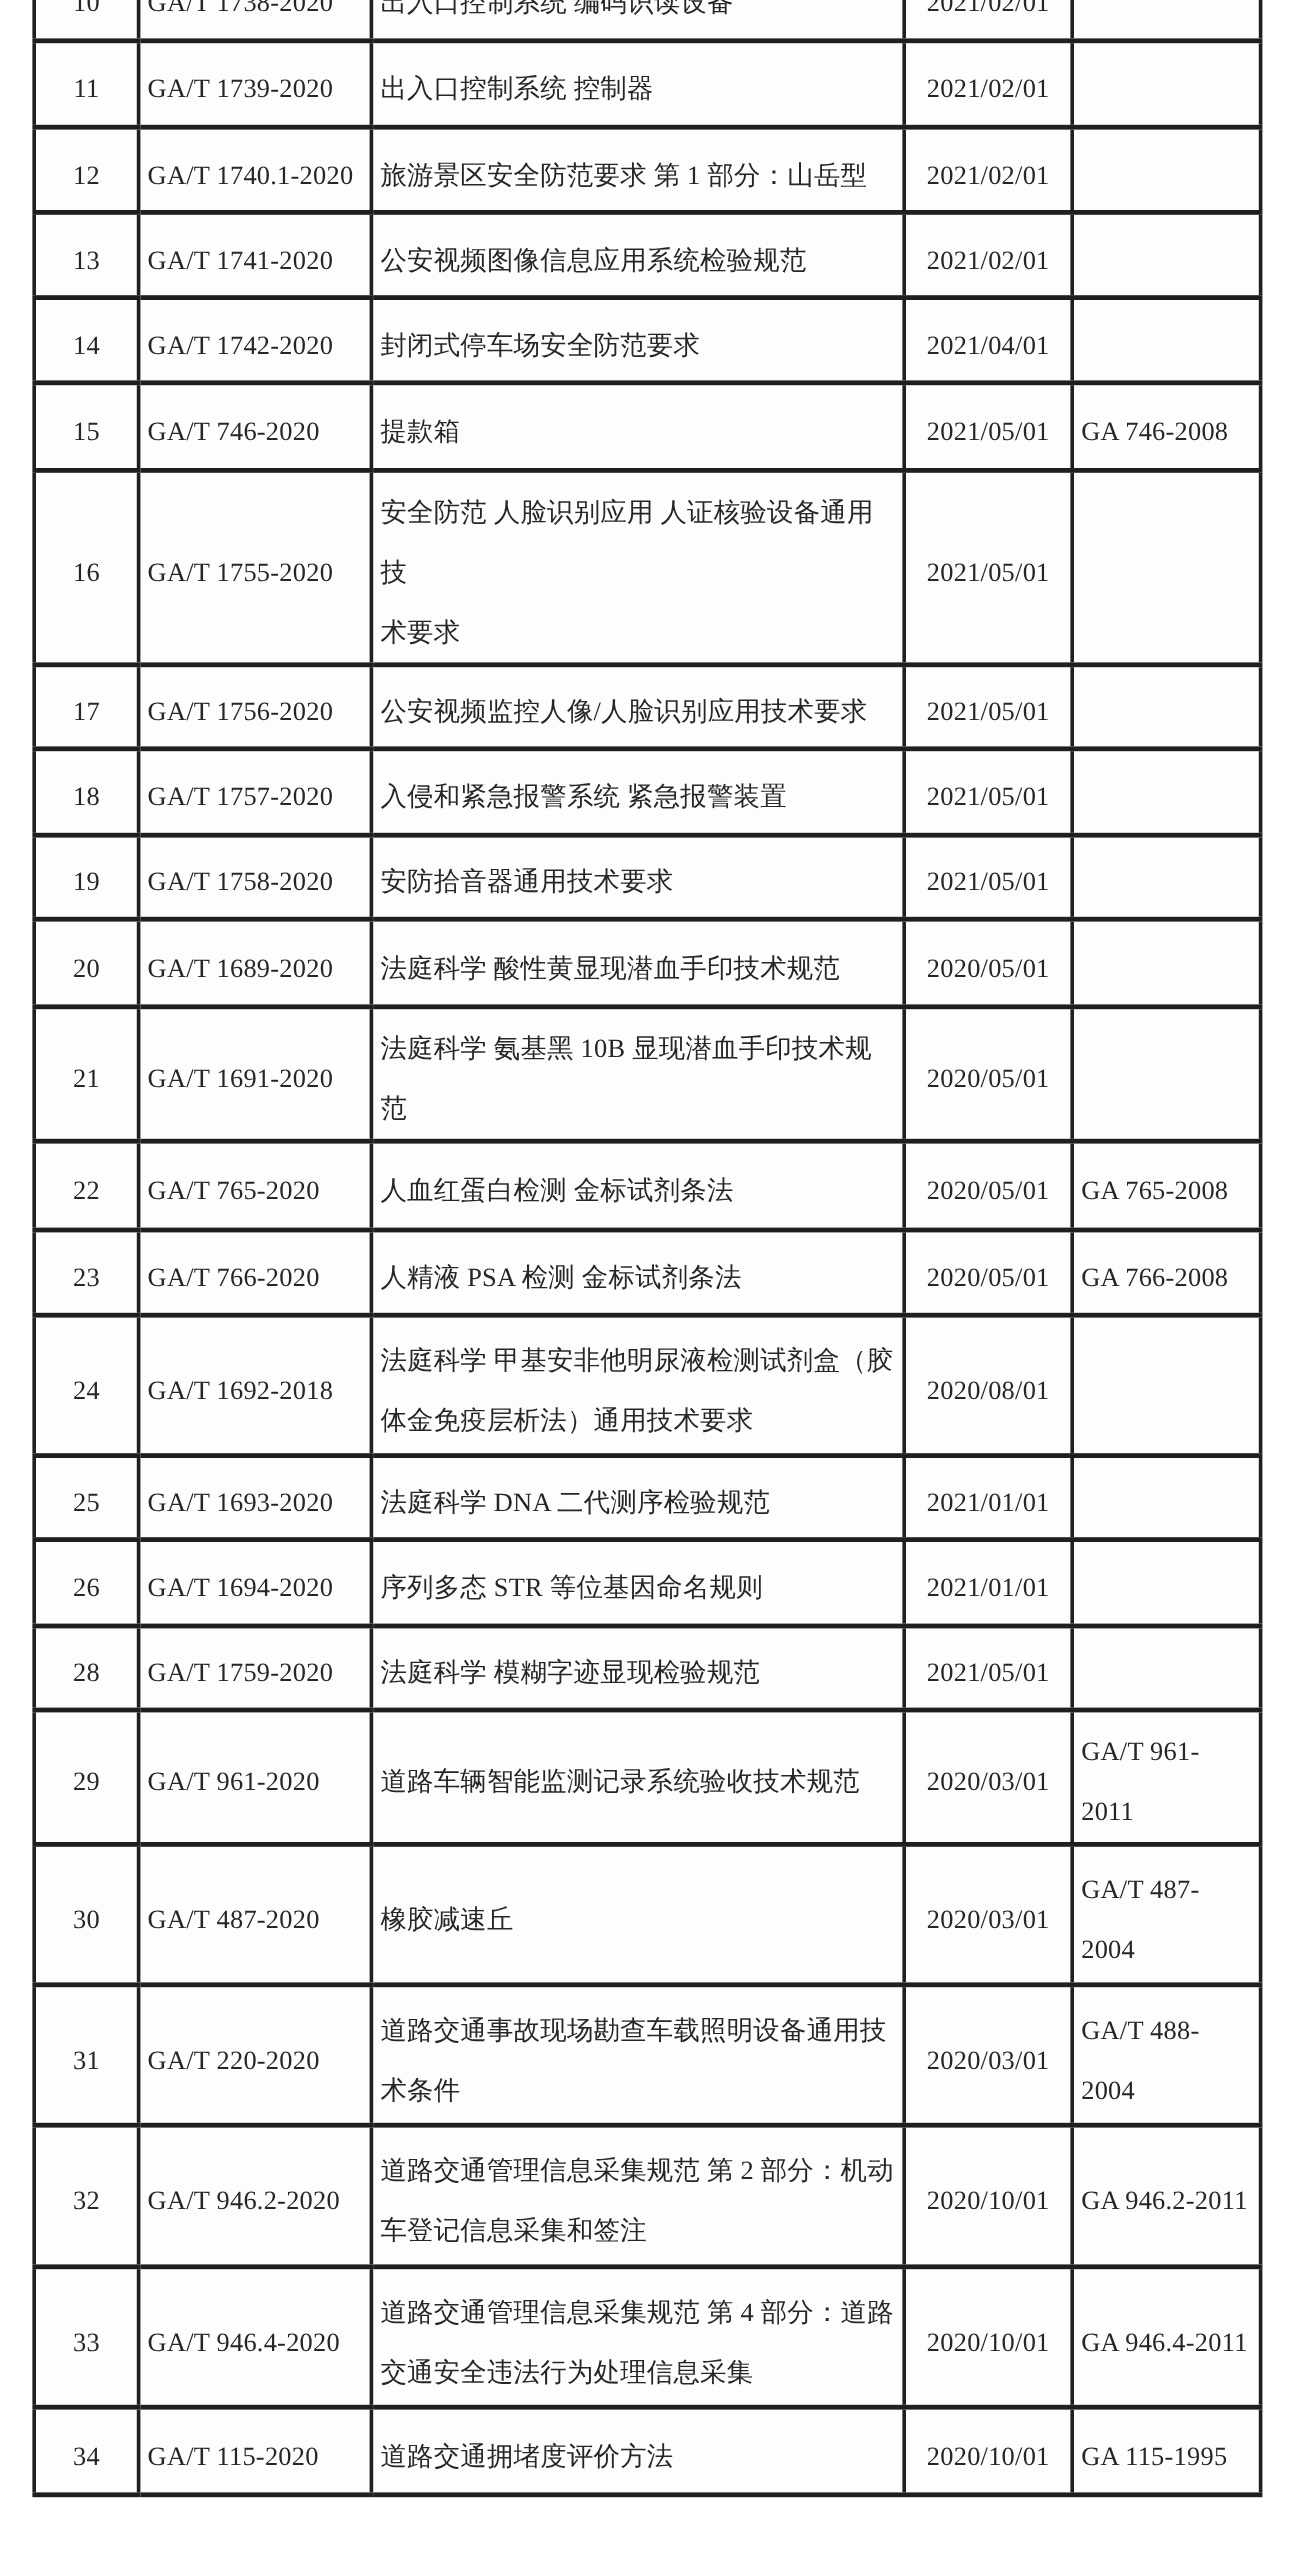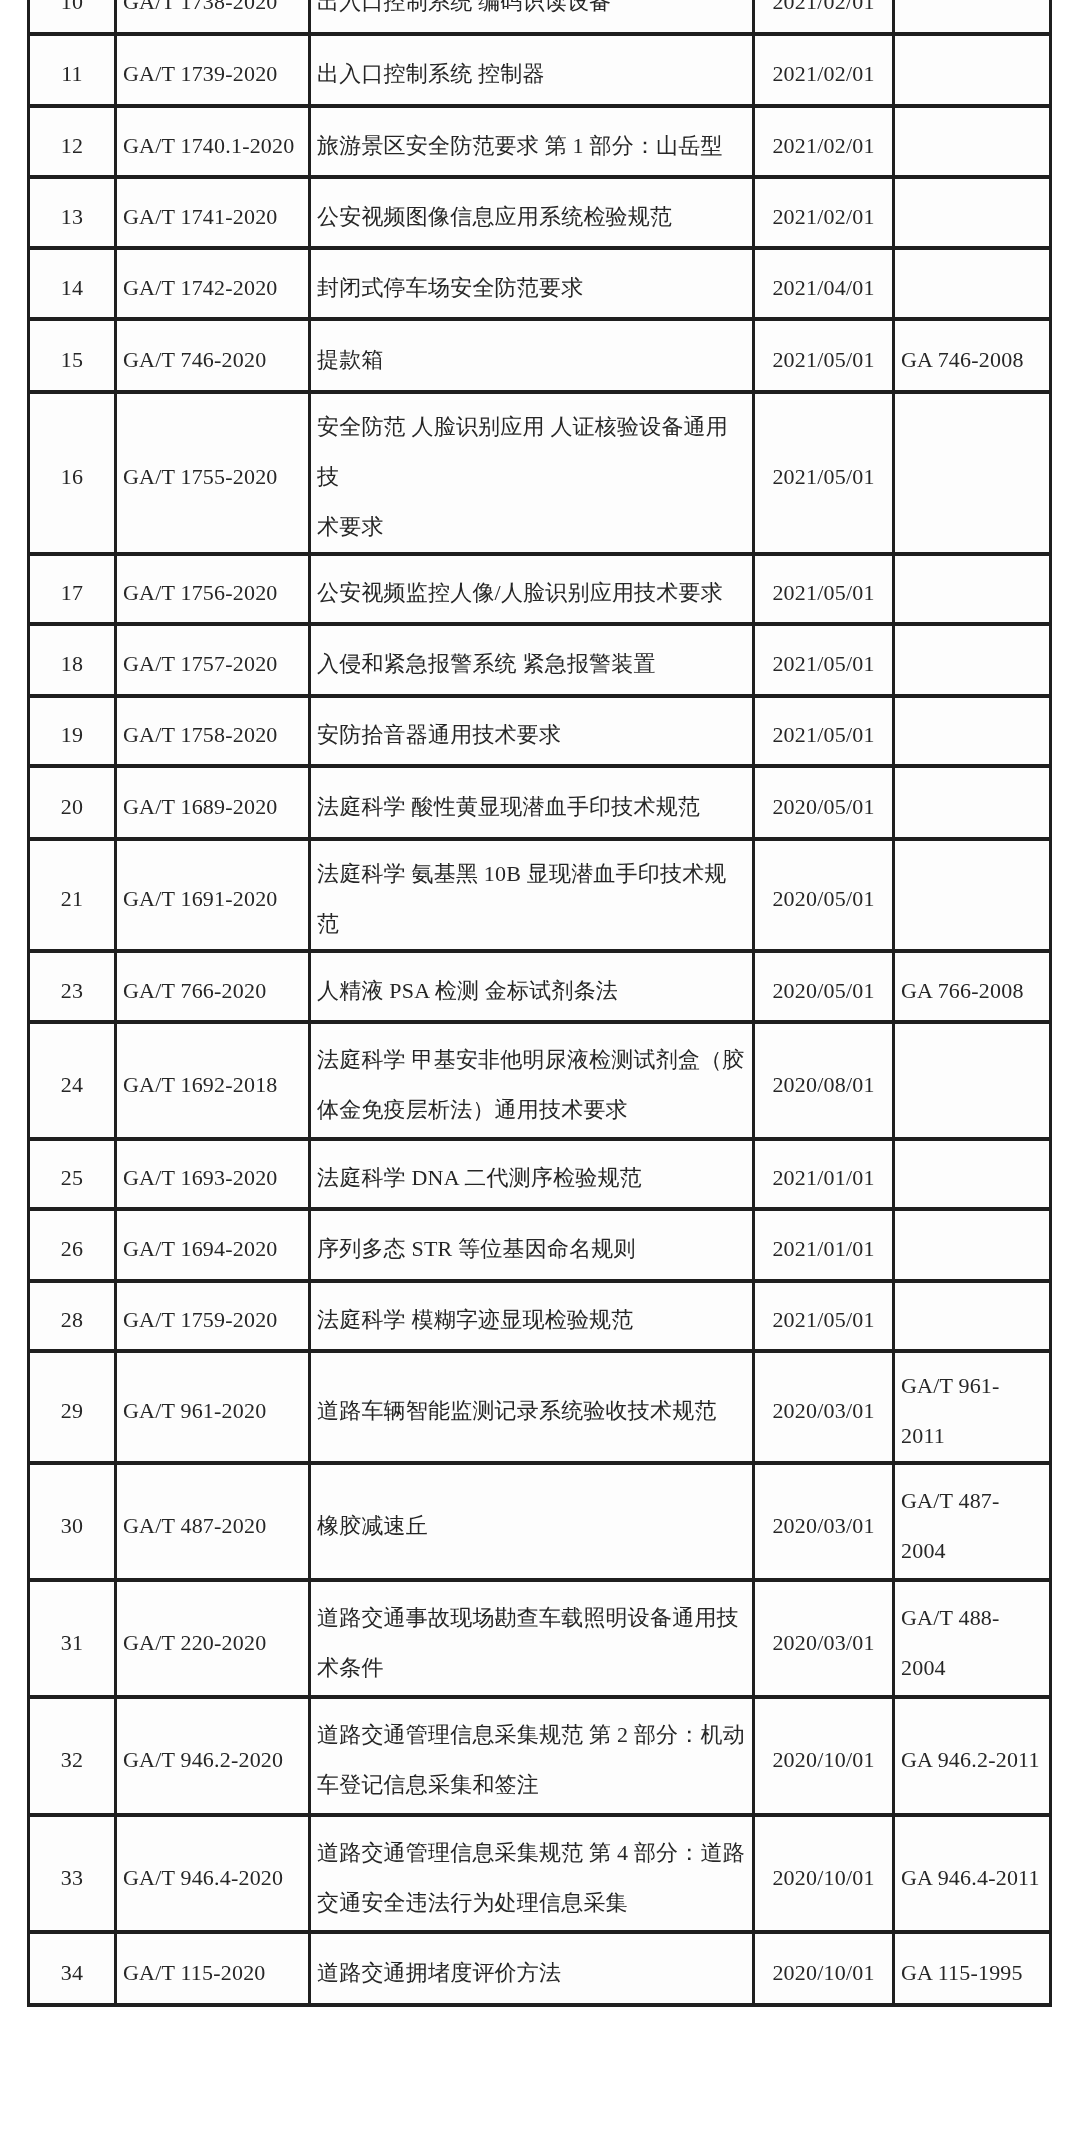--- a/index.html
+++ b/index.html
@@ -142,20 +142,27 @@
         <td class="c-date">2020/05/01</td>
         <td class="c-repl"></td>
       </tr>
       <tr style="height:70px">
         <td class="c-num">21</td>
         <td class="c-code">GA/T 1691-2020</td>
         <td class="c-name">法庭科学 氨基黑 10B 显现潜血手印技术规范</td>
         <td class="c-date">2020/05/01</td>
         <td class="c-repl"></td>
       </tr>
+      <tr style="height:74px">
+        <td class="c-num">22</td>
+        <td class="c-code">GA/T 765-2020</td>
+        <td class="c-name">人血红蛋白检测 金标试剂条法</td>
+        <td class="c-date">2020/05/01</td>
+        <td class="c-repl">GA 765-2008</td>
+      </tr>
       <tr style="height:71px">
         <td class="c-num">23</td>
         <td class="c-code">GA/T 766-2020</td>
         <td class="c-name">人精液 PSA 检测 金标试剂条法</td>
         <td class="c-date">2020/05/01</td>
         <td class="c-repl">GA 766-2008</td>
       </tr>
       <tr style="height:117px">
         <td class="c-num">24</td>
         <td class="c-code">GA/T 1692-2018</td>

